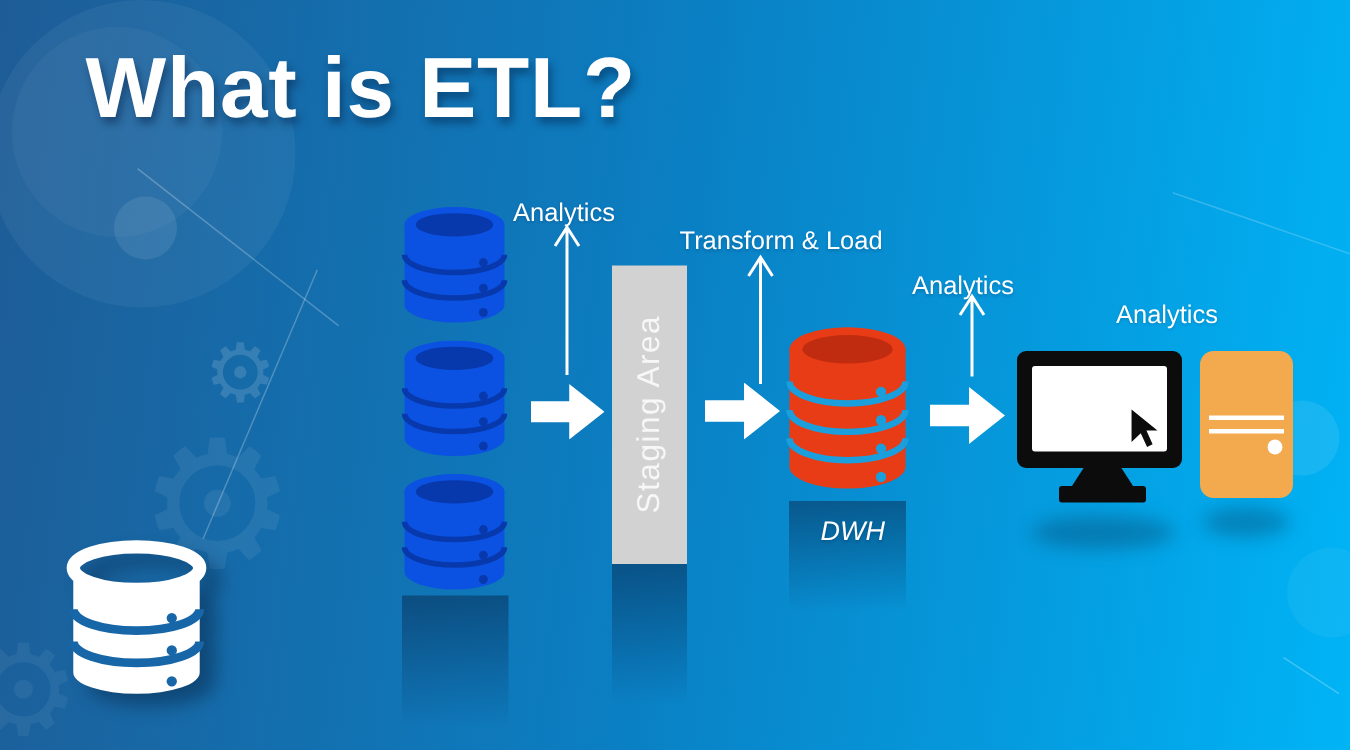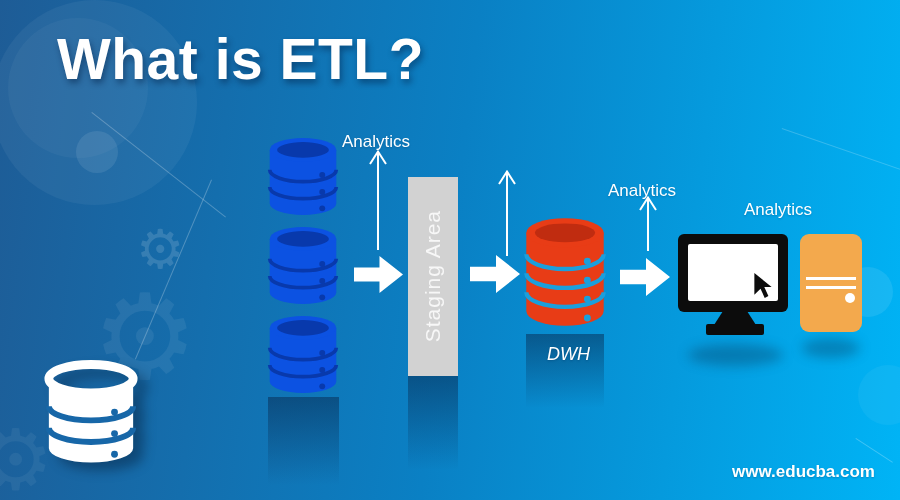--- a/index.html
+++ b/index.html
@@ -177,20 +177,21 @@
   <div class="lbl lbl-extraction">Analytics</div>
   <svg class="up-arrow ua-1" width="22" height="103" viewBox="0 0 22 103">
     <path d="M11 102 L11 4 M3 16 L11 3.5 L19 16"></path>
   </svg>
   <div class="block-arrow ba-1"></div>
 
   <div class="abs staging">
     <span>Staging Area</span>
   </div>
 
+  <div class="lbl lbl-tload">Transform &amp; Load</div>
   <svg class="up-arrow ua-2" width="22" height="89" viewBox="0 0 22 89">
     <path d="M11 88 L11 4 M3 16 L11 3.5 L19 16"></path>
   </svg>
   <div class="block-arrow ba-2"></div>
 
   <svg class="db db-red dwh-db" width="86" height="114">
       <use href="#sym-db4"></use>
     </svg>
   <div class="lbl lbl-dwh">DWH</div>
 
@@ -211,15 +212,14 @@
   <div class="abs tower">
     <div class="tw-line tw-l1"></div>
     <div class="tw-line tw-l2"></div>
     <div class="tw-dot"></div>
   </div>
 
   <svg class="db db-white wm-db" width="98" height="110">
       <use href="#sym-db-outline"></use>
     </svg>
 
-  <div class="abs site">www.educba.com</div>
 
 </div>
 
 </body></html>

